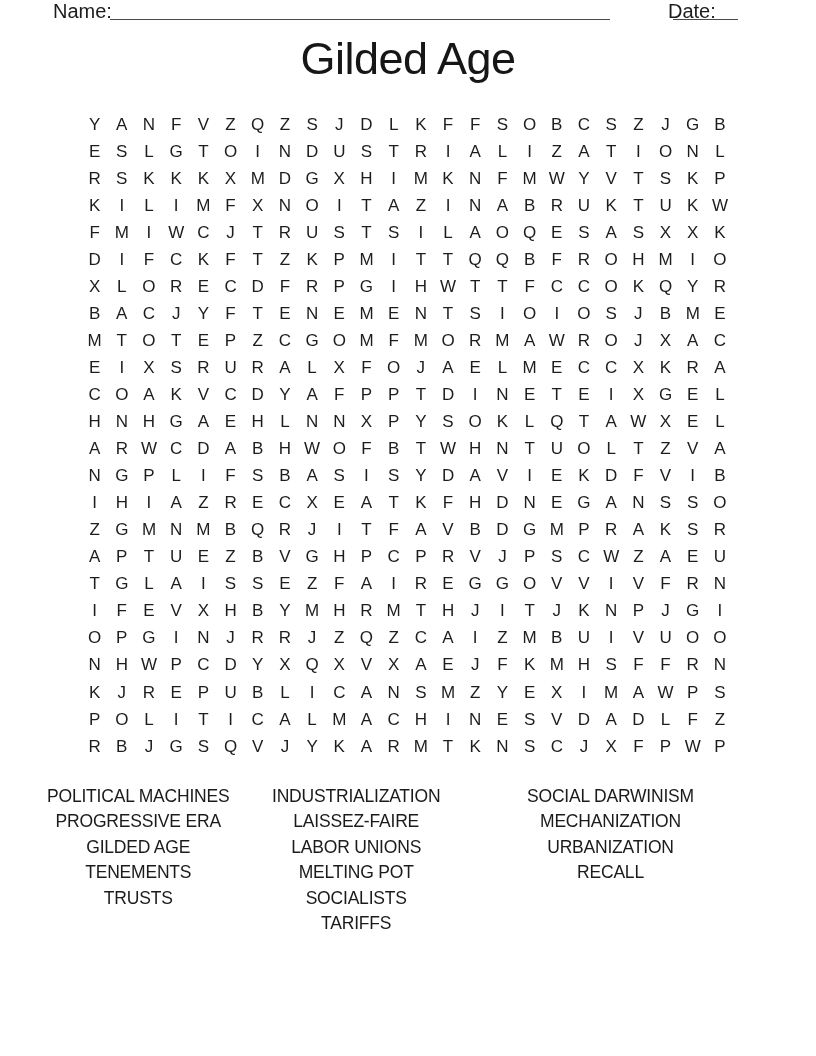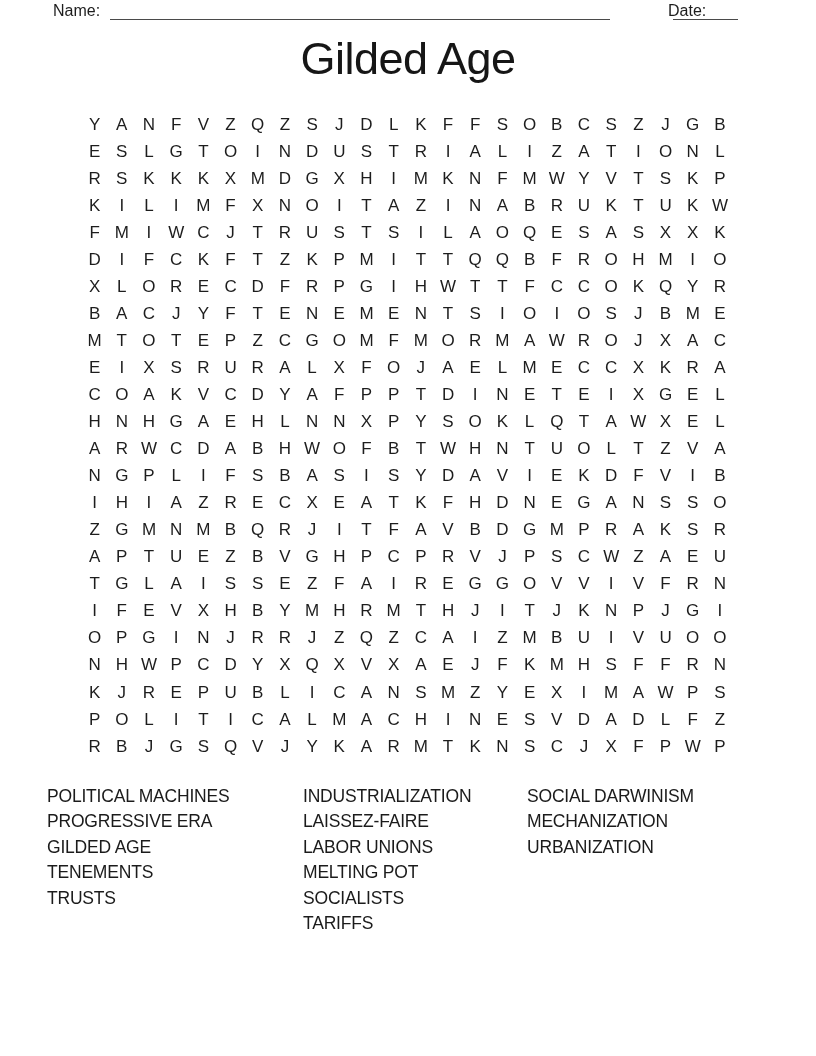--- a/index.html
+++ b/index.html
@@ -6,21 +6,21 @@
   #page{
     position:relative;
     width:816px;height:1056px;
     background:#ffffff;
     font-family:"Liberation Sans",sans-serif;
     color:#1d1d1d;
     overflow:hidden;
   }
   .hdr-label{
     position:absolute;top:2px;
-    font-size:16px;line-height:18px;color:#1d1d1d;
+    font-size:20px;line-height:18px;color:#1d1d1d;
     white-space:nowrap;
   }
   .blank-line{
     position:absolute;top:0;height:19px;
     border-bottom:1.5px solid #4a4a4a;
   }
   #name-label{left:53px;}
   #name-line{left:110px;width:500px;}
   #date-label{left:668px;}
   #date-line{left:673px;width:65px;}
@@ -36,24 +36,24 @@
     display:grid;
     grid-template-columns:repeat(24,27.2px);
     grid-auto-rows:27.05px;
   }
   #grid .cell{
     display:flex;align-items:center;justify-content:center;
     font-size:17px;
     color:#1d1d1d;
   }
   .word-col{
-    position:absolute;top:784px;
+    position:absolute;top:784px;text-align:center;
   }
   #word-col-0{left:47px;}
-  #word-col-1{left:303px;}
+  #word-col-1{left:272px;}
   #word-col-2{left:527px;}
   .word-col .word{
     font-size:17.5px;
     line-height:25.4px;
     letter-spacing:-0.2px;
     color:#1b1b1b;
     white-space:nowrap;
   }
 </style>
 </head>
@@ -661,16 +661,17 @@
         <div class="word">LAISSEZ-FAIRE</div>
         <div class="word">LABOR UNIONS</div>
         <div class="word">MELTING POT</div>
         <div class="word">SOCIALISTS</div>
         <div class="word">TARIFFS</div>
       </div>
     <div id="word-col-2" class="word-col">
         <div class="word">SOCIAL DARWINISM</div>
         <div class="word">MECHANIZATION</div>
         <div class="word">URBANIZATION</div>
+        <div class="word">RECALL</div>
       </div>
   </div>
 
 </div>
 
 </body></html>

